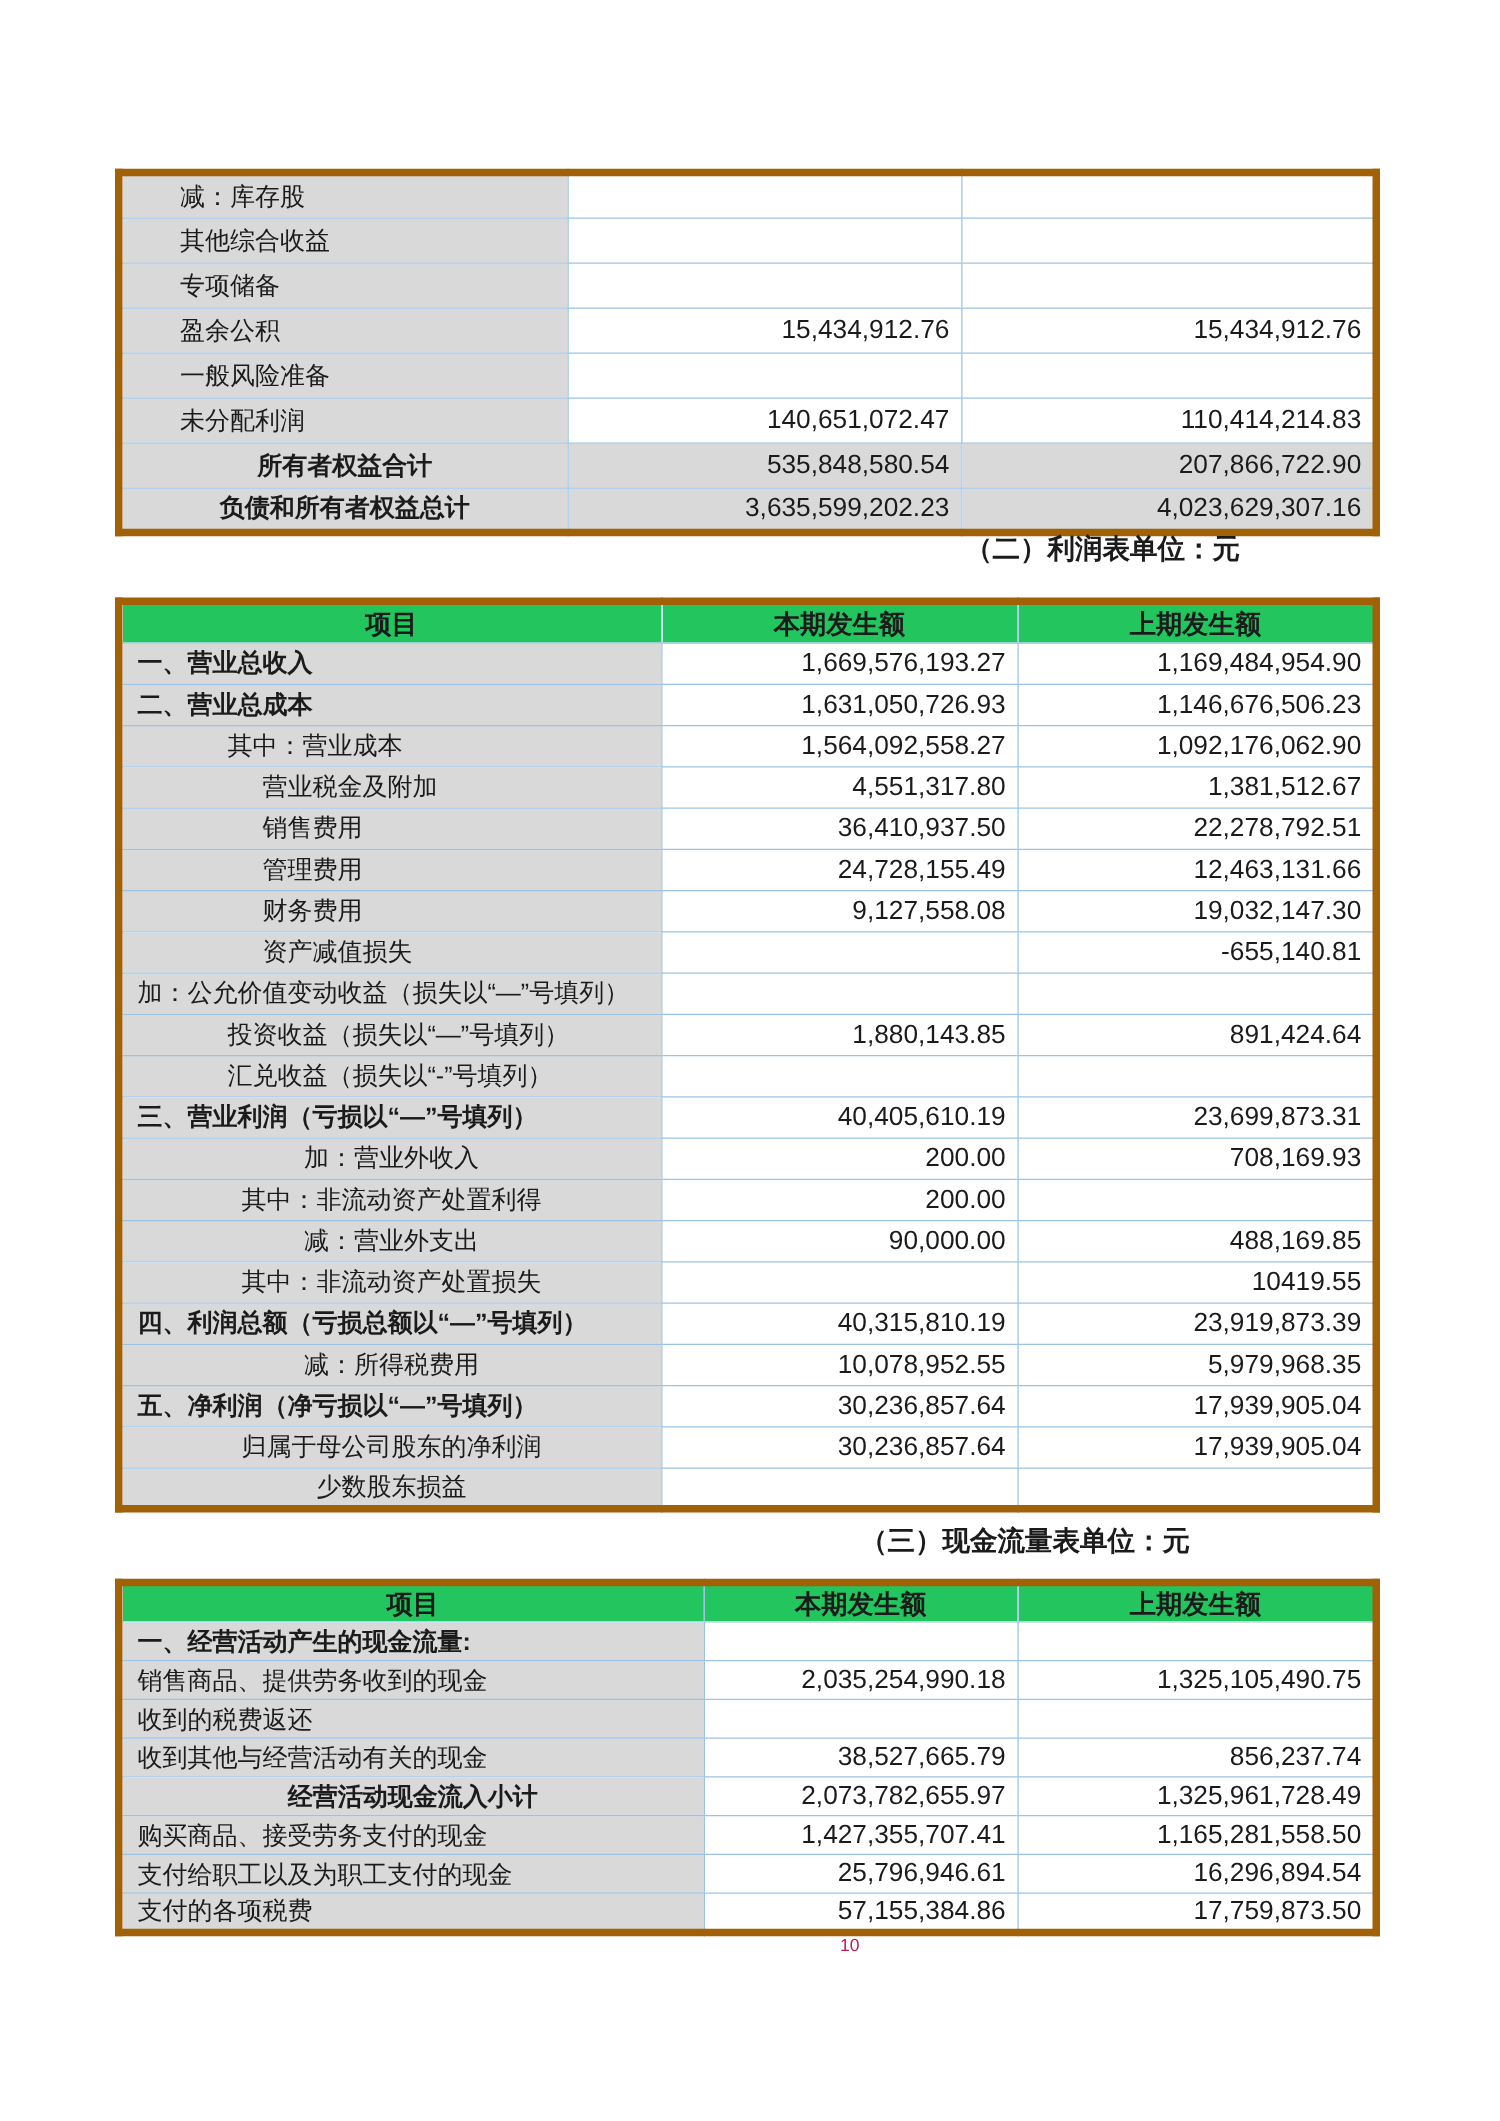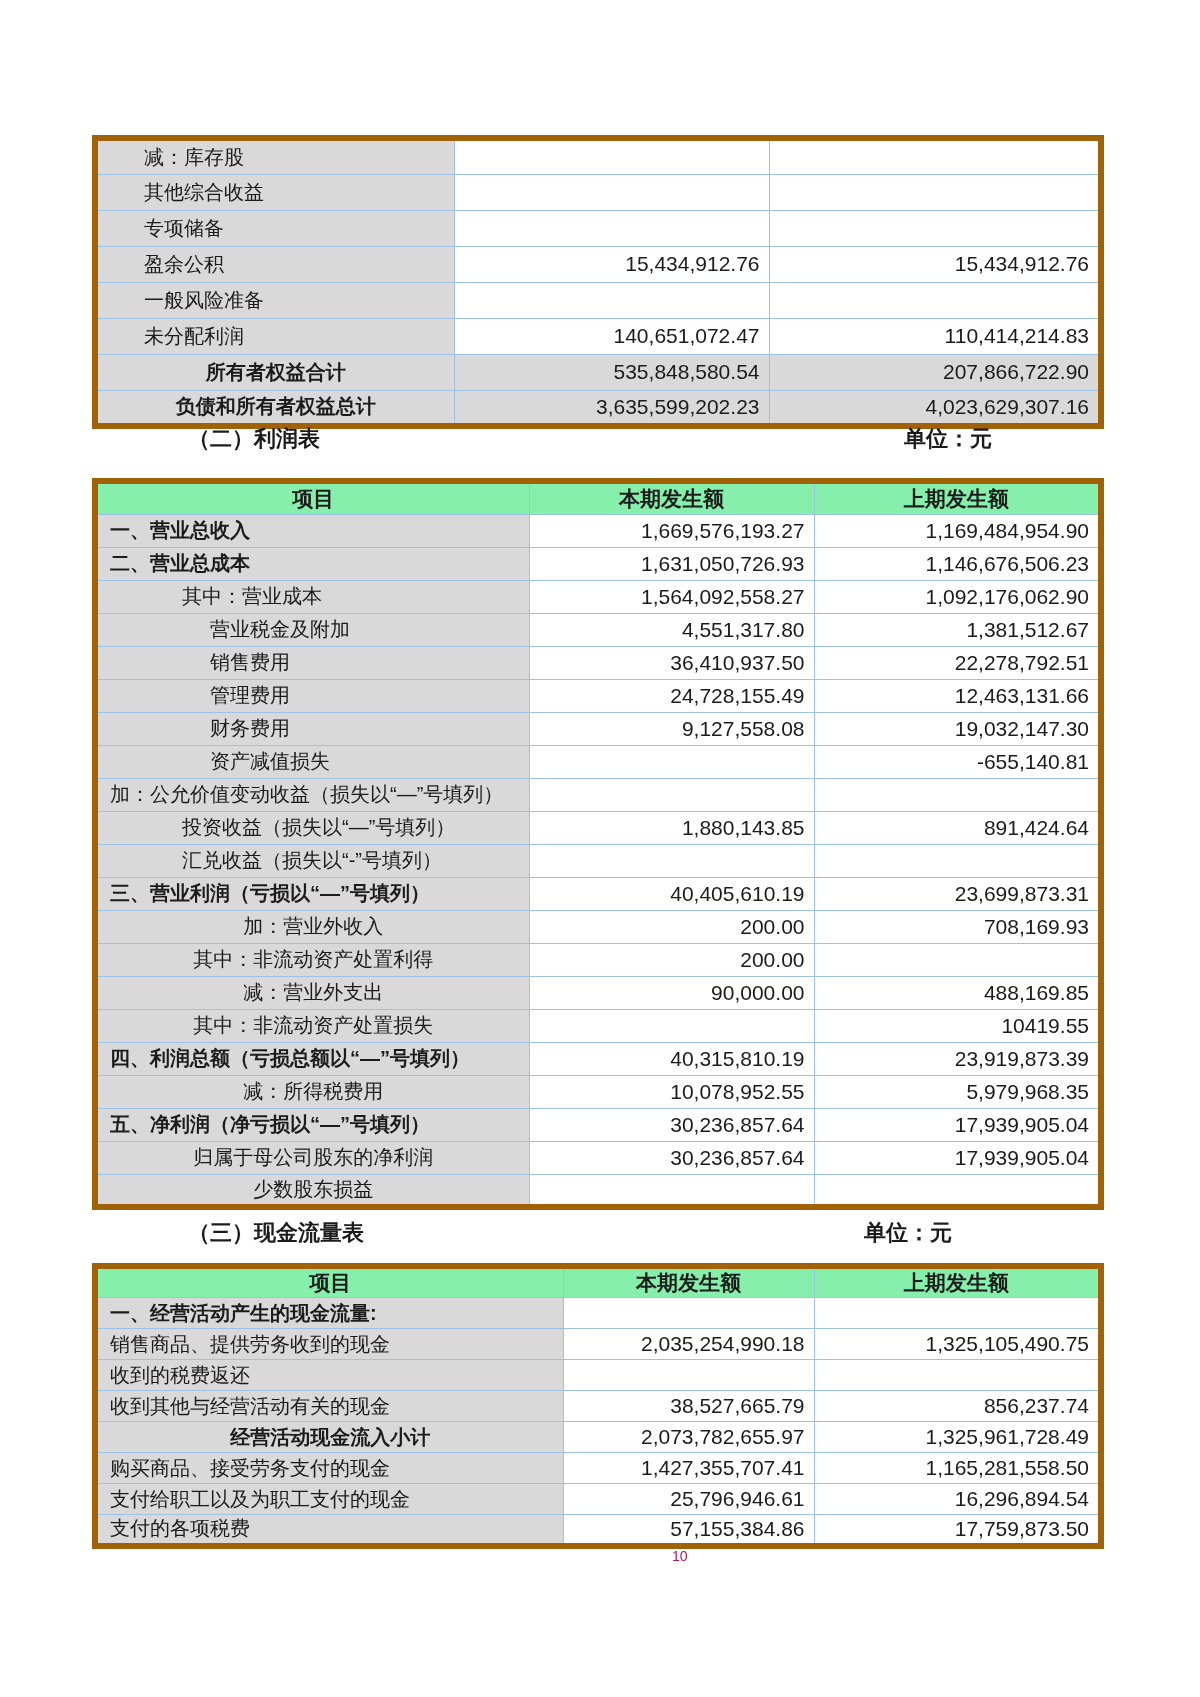--- a/index.html
+++ b/index.html
@@ -19,21 +19,21 @@
     border:6px solid #a16207;
   }
   table.fin td, table.fin th{
     border:1px solid #9cc3e5;
     overflow:hidden;
     white-space:nowrap;
     vertical-align:middle;
     box-sizing:border-box;
   }
   table.fin th{
-    background:#86efac;
+    background:#22c55e;
     font-weight:bold;
     font-size:21px;
     text-align:center;
     padding:0 6px;
   }
   td.lbl{
     background:#d9d9d9;
     font-size:20px;
     text-align:left;
     padding:0 8px;
@@ -54,28 +54,28 @@
   #table1{left:92px;top:135px;width:1006px;}
   #table1 tr{height:36px;}
   #table2{left:92px;top:478px;width:1006px;}
   #table2 tr{height:33px;}
   #table3{left:92px;top:1263px;width:1006px;}
   #table3 tr{height:31px;}
   .section-heading{
     position:absolute;
     left:92px;width:1006px;
     display:flex;
-    justify-content:space-between;
+    justify-content:flex-end;
     font-weight:bold;
     font-size:22px;
     line-height:30px;
   }
   #heading2{top:424px;}
   #heading2 .unit{padding-right:106px;}
-  #heading3{top:1218px;gap:24px;}
+  #heading3{top:1218px;}
   #heading3 .unit{padding-right:146px;}
   .section-heading .title{padding-left:96px;}
   .page-number{
     position:absolute;
     left:672px;top:1548px;
     font-size:14px;
     color:#be185d;
   }
 </style>
 </head>

